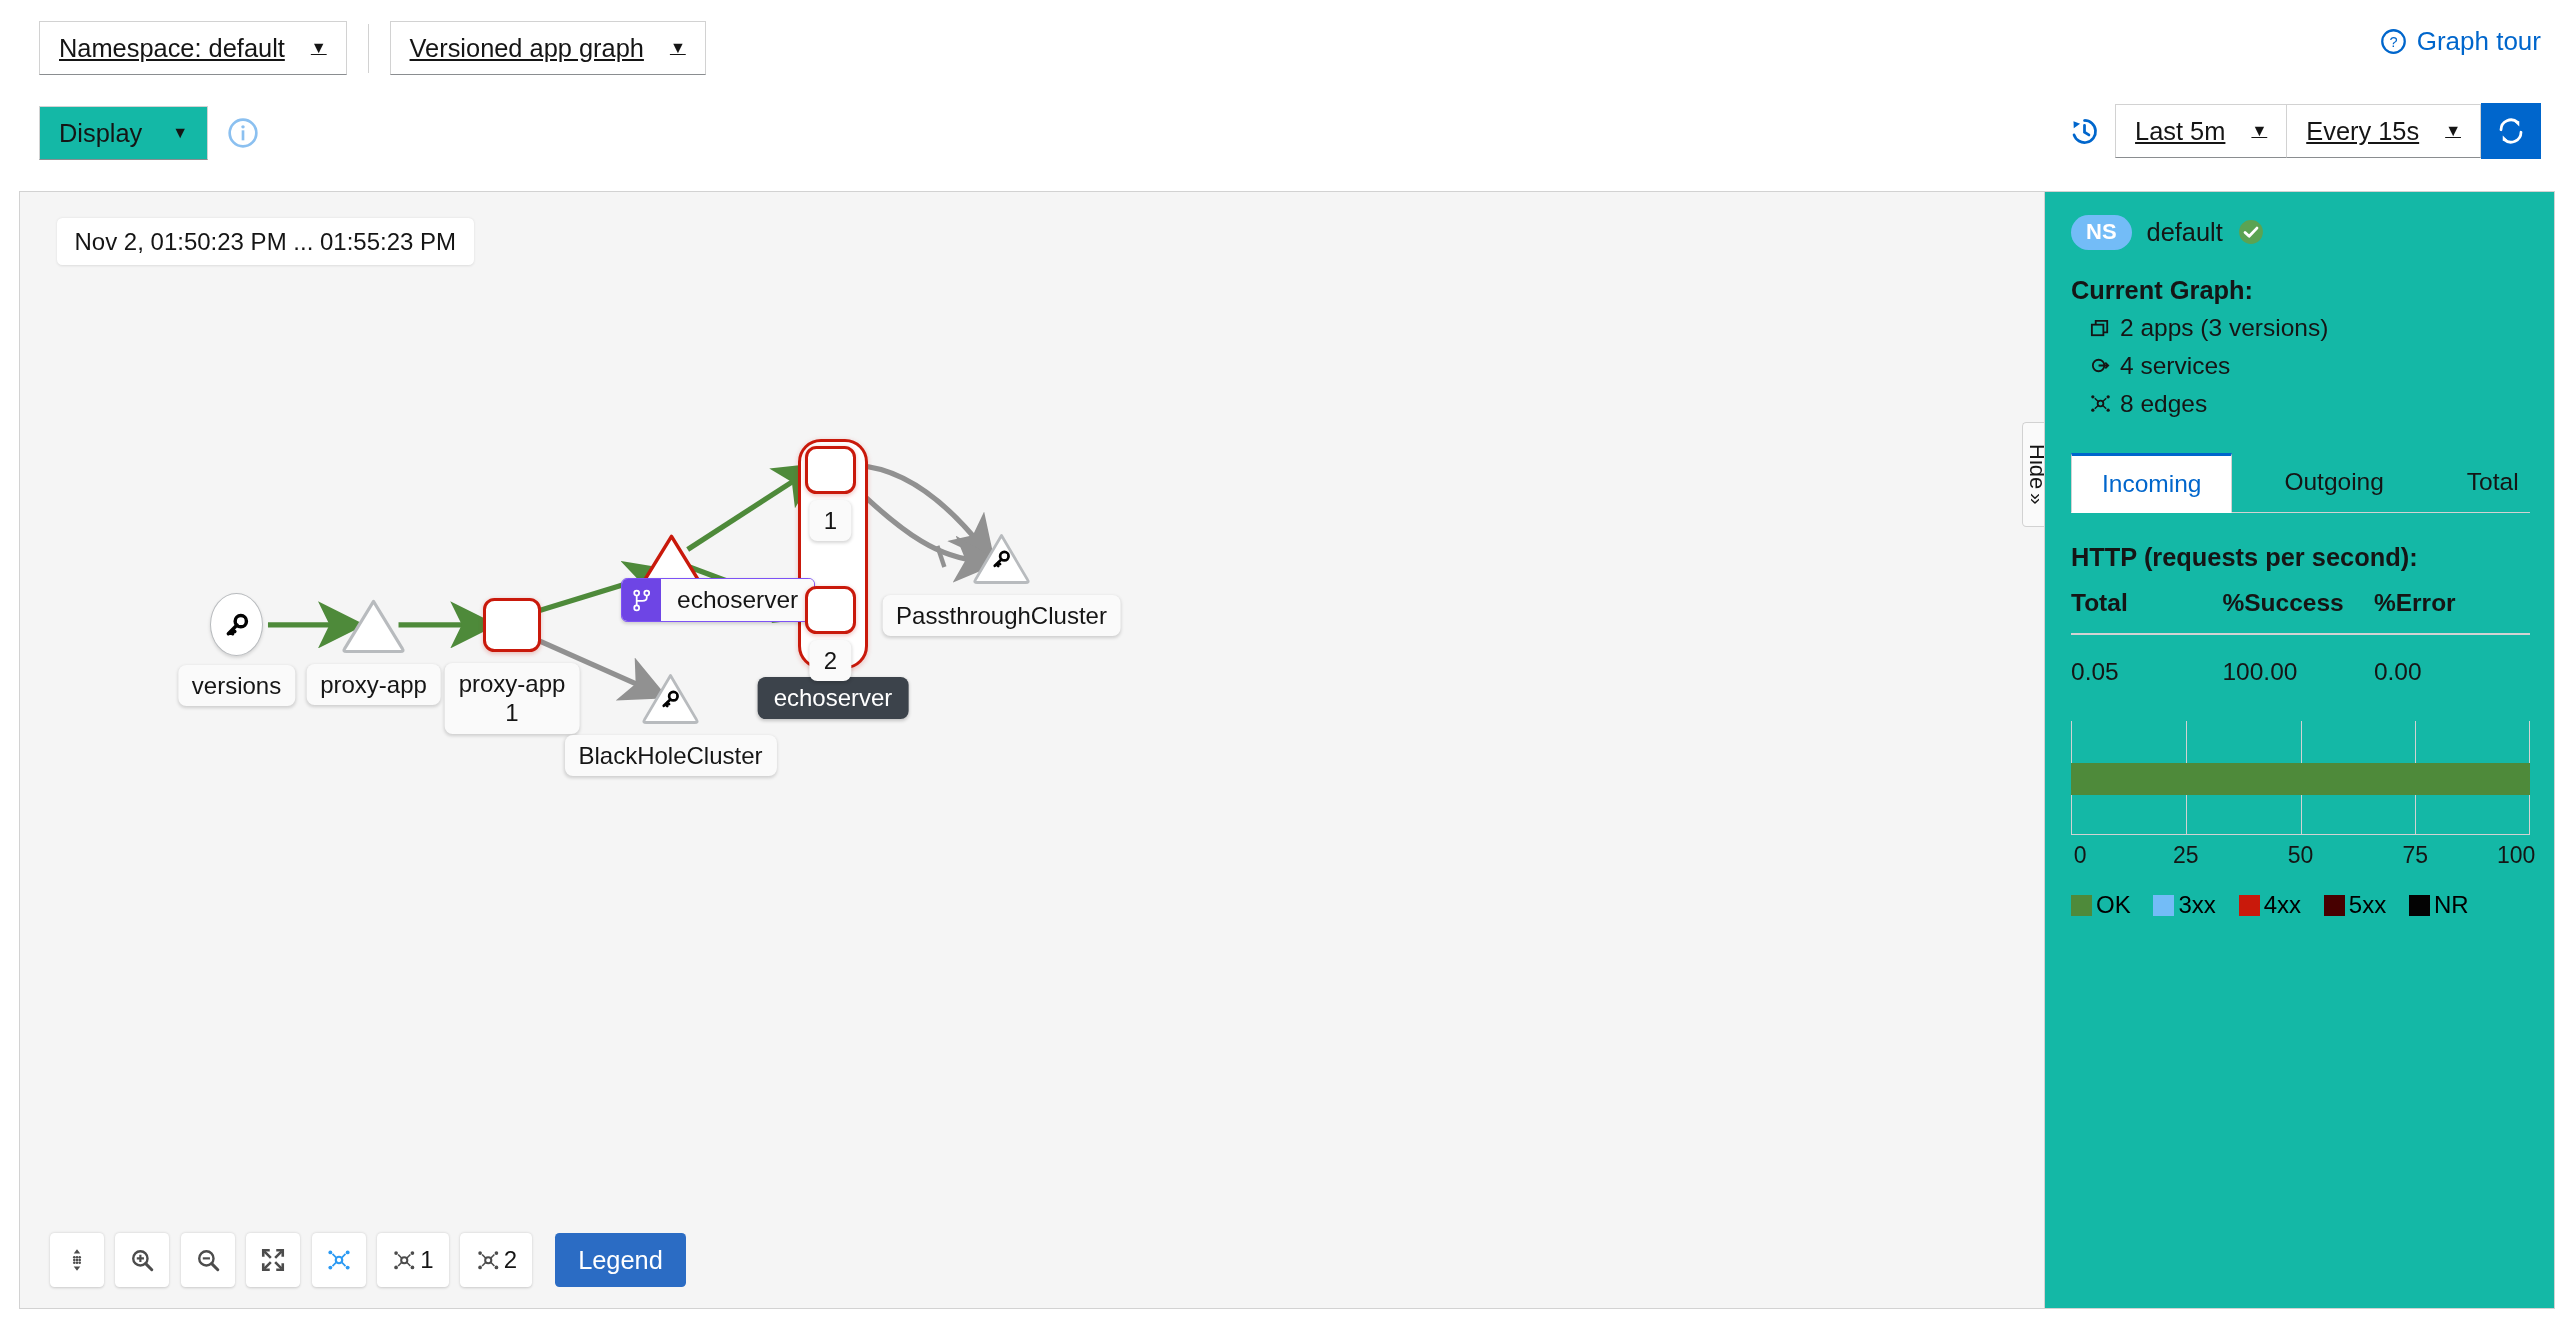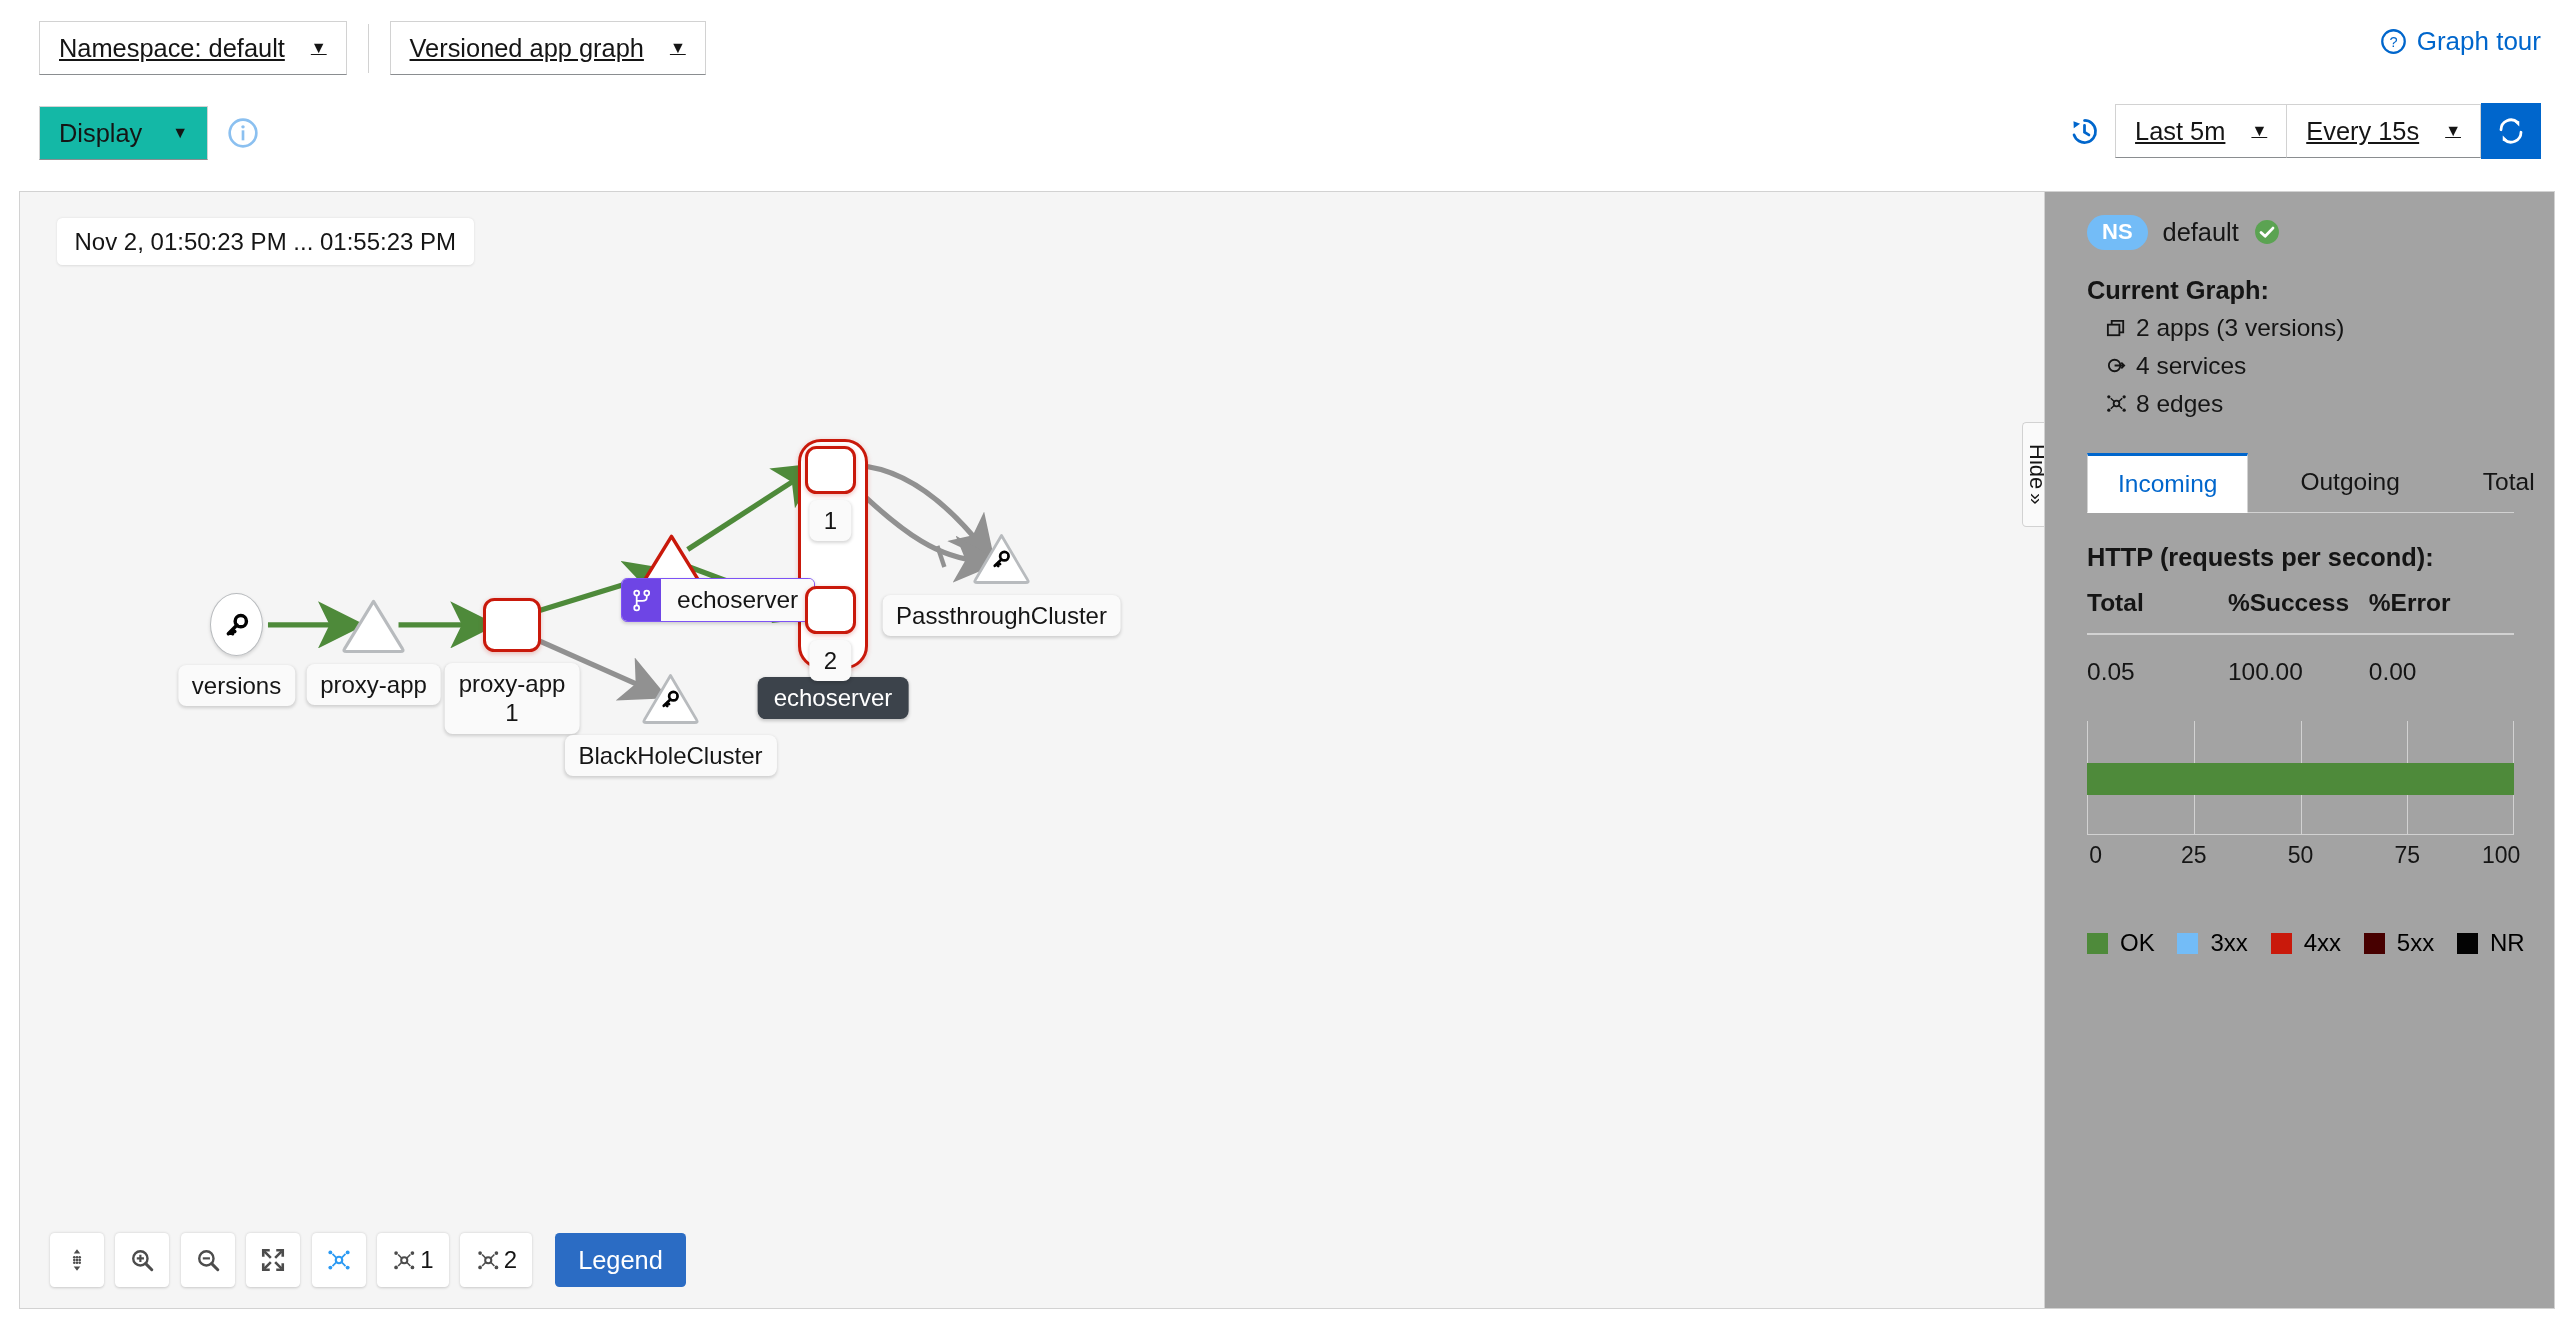--- a/index.html
+++ b/index.html
@@ -158,21 +158,21 @@
   }
   .hide-tab .vtext {
     writing-mode:vertical-rl; font-size:22px; color:#151515; line-height:1;
   }
   .hide-tab .chev { font-size:21px; color:#151515; margin-top:3.5px;
     writing-mode:vertical-rl; }
 
   
   .side-panel {
     position:absolute; left:2024px; top:0; width:512px; height:1118px;
-    background:#a3a3a3; border-left:0.9px solid #d2d2d2; padding:23px 42px;
+    background:#14b8a6; border-left:0.9px solid #d2d2d2; padding:23px 26px;
   }
   .ns-row { display:flex; align-items:center; gap:15px; }
   .ns-badge {
     background:#73bcf7; color:#fff; border-radius:28px;
     padding:4.4px 15px; font-size:22px; font-weight:bold;
   }
   .ns-name { font-size:25.4px; color:#151515; }
   .ok-check { width:26px; height:26px; }
 
   .cg-title { font-size:25.4px; color:#151515; margin-top:26px; font-weight:bold; }
@@ -220,21 +220,21 @@
   }
   .tick-row {
     position:relative; height:35px; margin-top:7px;
   }
   .tick-lbl {
     position:absolute; font-size:23px; color:#151515; transform:translateX(-50%);
   }
   .legend-row {
     display:flex; align-items:center; gap:8.8px; margin-top:14px; font-size:24px;
   }
-  .legend-item { display:flex; align-items:center; gap:12px; margin-right:14px;margin-top:38px; }
+  .legend-item { display:flex; align-items:center; gap:4px; margin-right:14px; }
   .sw { width:21px; height:21px; display:inline-block; }
 </style>
 </head>
 <body>
 
 <div class="app">
 
   <div class="topbar">
     <div class="select-box">
       <span>Namespace: default</span>

